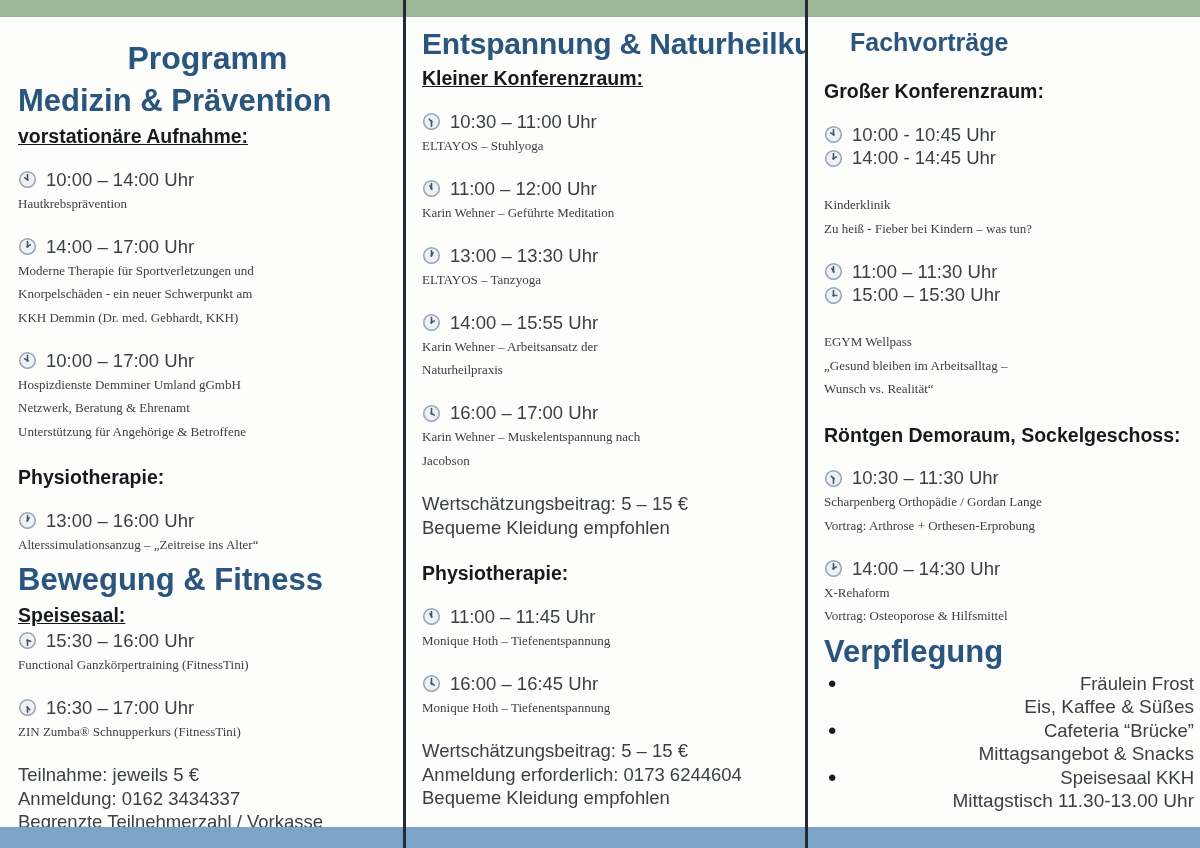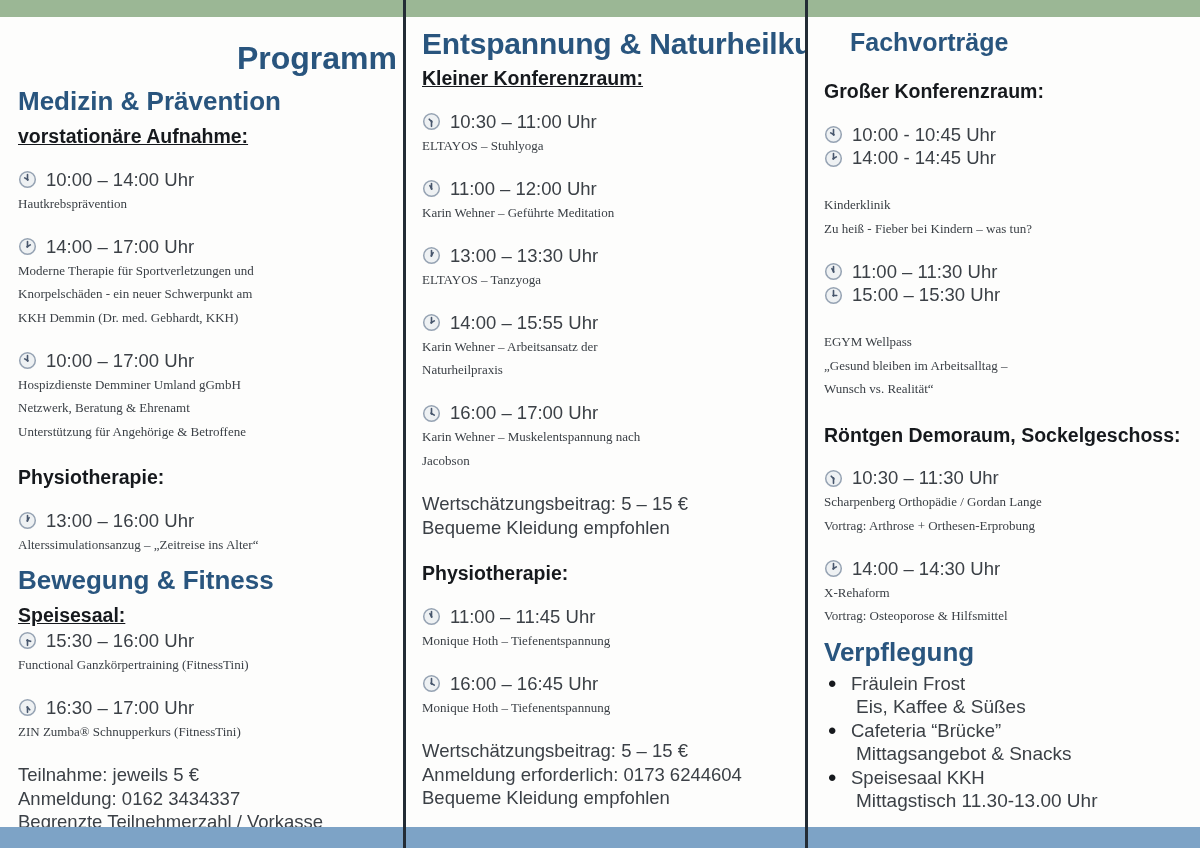--- a/index.html
+++ b/index.html
@@ -13,26 +13,26 @@
   .divider{position:absolute;top:0;bottom:0;width:3px;background:#232c35;}
   .divider-1{left:403px;}
   .divider-2{left:805px;}
 
   .col{position:absolute;top:17px;height:810px;box-sizing:border-box;overflow:hidden;}
   .col-1{left:0;width:403px;padding:22px 6px 0 18px;}
   .col-2{left:406px;width:399px;padding:12px 8px 0 16px;}
   .col-3{left:808px;width:392px;padding:10px 6px 0 16px;}
 
   .col-title{color:#29557e;font-weight:700;white-space:nowrap;}
-  .col-1 .col-title{font-size:32px;line-height:38px;text-align:right;}
+  .col-1 .col-title{font-size:32px;line-height:38px;text-align:center;}
   .col-2 .col-title{font-size:30px;line-height:30px;letter-spacing:-0.2px;}
   .col-3 .col-title{font-size:25px;line-height:30px;padding-left:26px;}
 
   .section-heading{
-    color:#29557e;font-weight:700;font-size:26px;line-height:32px;
+    color:#29557e;font-weight:700;font-size:31px;line-height:32px;
     margin-top:8px;white-space:nowrap;
   }
   .subheading{
     font-weight:700;color:#16191d;font-size:19.5px;line-height:24px;
     margin-top:22px;white-space:nowrap;
   }
   .subheading.tight{margin-top:7px;text-decoration:underline;}
 
   .event{margin-top:20px;}
   .event.tight{margin-top:2px;}
@@ -40,21 +40,21 @@
   .time-text{font-size:18.5px;color:#3b4046;white-space:nowrap;}
   .clock{width:19px;height:19px;flex:0 0 19px;}
   .event-lines{}
   .event-lines.gapped{margin-top:23px;}
   .event-line{font-size:13px;line-height:23.5px;white-space:nowrap;font-family:Liberation Serif, serif;}
 
   .note{margin-top:20px;}
   .note-line{font-size:18.5px;line-height:23.5px;white-space:nowrap;}
 
   .bullet-list{list-style:none;margin:4px 0 0 0;padding:0;}
-  .bullet-item{position:relative;padding-left:27px;}
+  .bullet-item{position:relative;padding-left:27px;text-align:right;}
   .bullet-item::before{
     content:"\2022";position:absolute;left:4px;top:0;
     font-size:24px;line-height:23.5px;color:#16191d;
   }
   .bullet-title{font-size:18.5px;line-height:23.5px;white-space:nowrap;display:block;}
   .bullet-detail{font-size:19px;line-height:23.5px;white-space:nowrap;padding-left:5px;}
 </style>
 </head>
 <body>
 

